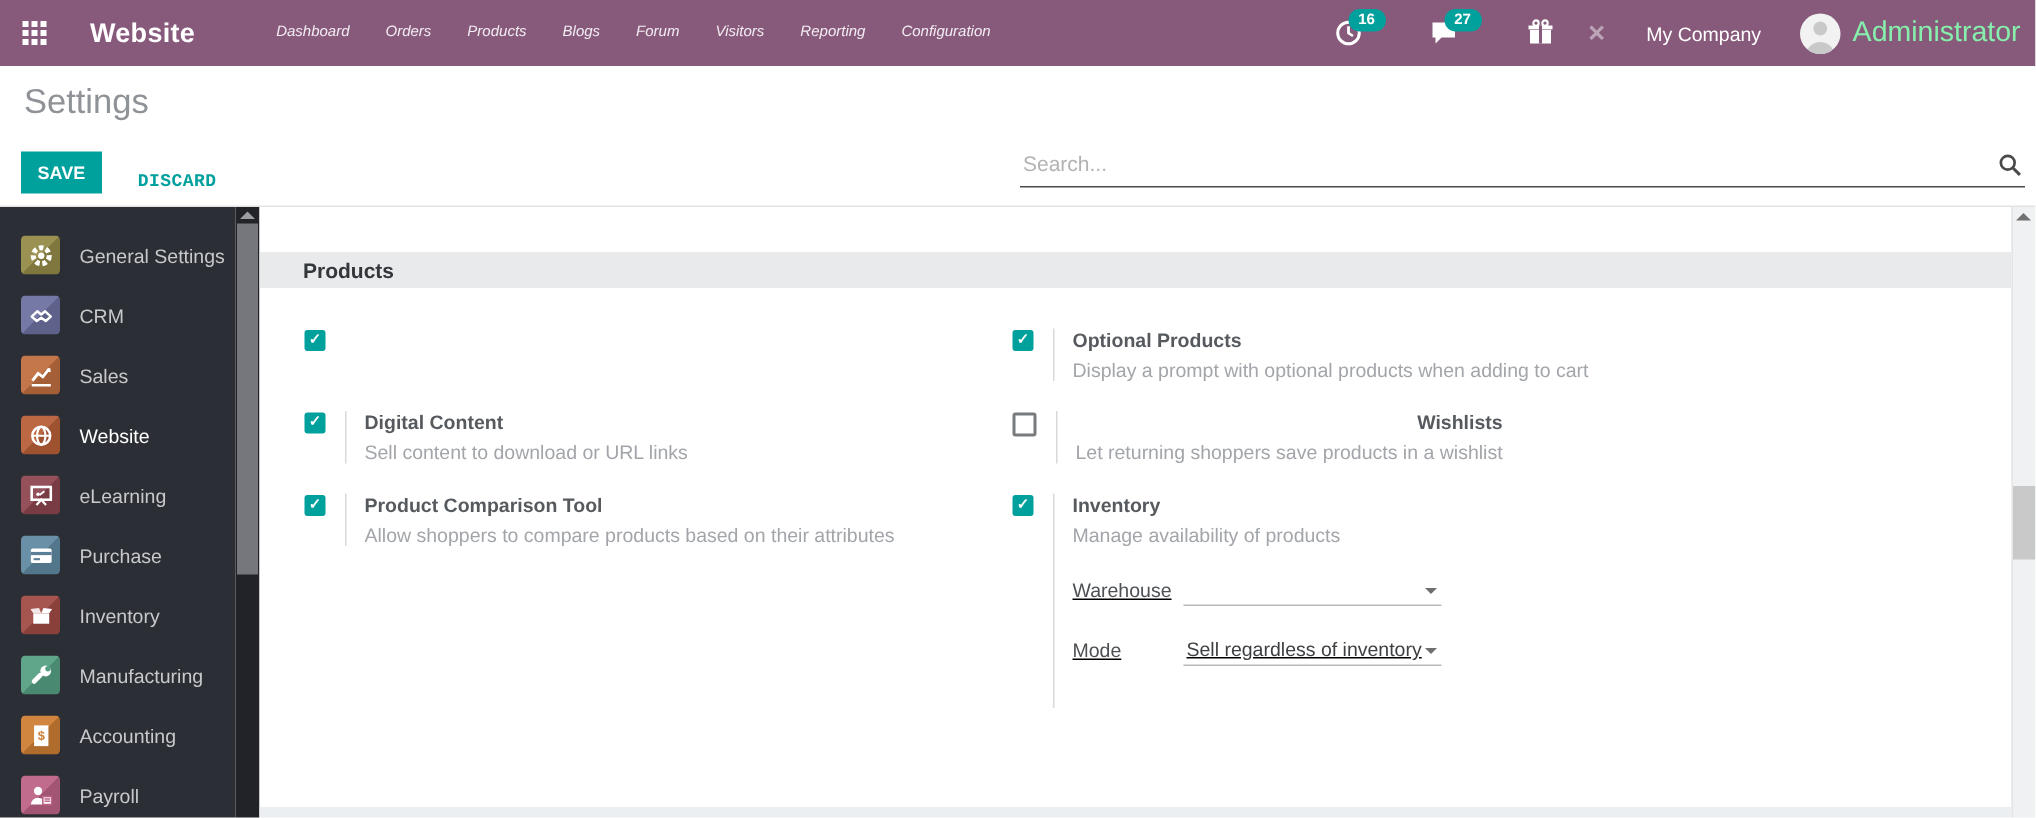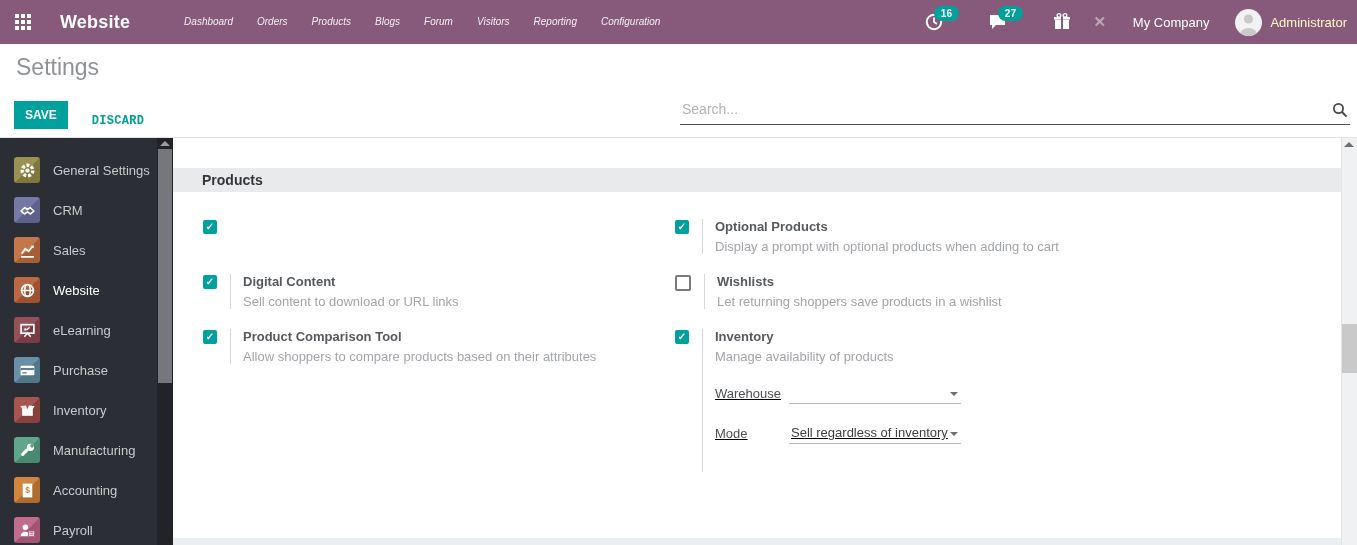--- a/index.html
+++ b/index.html
@@ -18,21 +18,21 @@
   .menu-item{padding:0 12px;font-size:10px;color:#f3edf2;line-height:44px;cursor:pointer;white-space:nowrap;font-style:italic;}
   .topbar-right{margin-left:auto;display:flex;align-items:center;padding-right:10px;}
   .systray-item{position:relative;width:22px;height:22px;margin-left:16px;cursor:pointer;display:flex;align-items:center;justify-content:center;}
   .systray-item.haspill{margin-right:26px;}
   .badge{position:absolute;left:11px;top:-5px;background:#00A09D;color:#fff;font-size:10px;font-weight:bold;
          border-radius:9px;padding:2px 7px;line-height:11px;}
   .x-glyph{color:rgba(255,255,255,.45);font-size:15px;font-weight:bold;}
   .company{font-size:13px;color:#fff;margin-left:22px;cursor:pointer;white-space:nowrap;}
   .user{display:flex;align-items:center;margin-left:26px;cursor:pointer;}
   .avatar{width:27px;height:27px;border-radius:50%;background:#f2f2f2;display:flex;align-items:flex-end;justify-content:center;overflow:hidden;margin-right:8px;}
-  .user-name{font-size:13px;color:#fef9c3;white-space:nowrap;}
+  .user-name{font-size:19px;color:#86efac;white-space:nowrap;}
   
   .control-panel{height:93px;position:relative;background:#fff;border-bottom:1px solid #e3e3e3;}
   .settings-title{position:absolute;left:16px;top:10px;font-size:23px;color:#8f9296;}
   .cp-buttons{position:absolute;left:14px;top:57px;display:flex;align-items:flex-end;gap:18px;}
   .save-btn{background:#00A09D;color:#fff;border:none;font-size:12px;font-weight:bold;padding:7px 11px;cursor:pointer;font-family:inherit;}
   .discard-btn{background:none;border:none;color:#00A09D;font-size:12px;font-weight:bold;cursor:pointer;font-family:Liberation Mono, monospace;letter-spacing:.3px;}
   .search-box{position:absolute;left:680px;top:52px;width:670px;border-bottom:1px solid #4c4c4c;}
   .search-input{width:640px;border:none;outline:none;font-size:14px;color:#555;padding:5px 2px 7px 2px;font-family:inherit;background:transparent;}
   .search-input::placeholder{color:#b3b3b3;}
   .search-icon{position:absolute;right:2px;top:6px;cursor:pointer;}
@@ -286,21 +286,21 @@
             <div class="setting-desc">Allow shoppers to compare products based on their attributes</div>
           </div>
         </div>
         <div class="setting-box" style="grid-area: 1 / 2;">
           <span class="cb checked">✓</span>
           <div class="setting-content">
             <div class="setting-label">Optional Products</div>
             <div class="setting-desc">Display a prompt with optional products when adding to cart</div>
           </div>
         </div>
-        <div class="setting-box" style="grid-area: 2 / 2;">
+        <div class="setting-box" style="grid-area: 2 / 2; text-align: right;">
           <span class="cb unchecked"></span>
           <div class="setting-content">
             <div class="setting-label">Wishlists</div>
             <div class="setting-desc">Let returning shoppers save products in a wishlist</div>
           </div>
         </div>
         <div class="setting-box" style="grid-area: 3 / 2;">
           <span class="cb checked">✓</span>
           <div class="setting-content" style="padding-bottom: 28px;">
             <div class="setting-label">Inventory</div>

